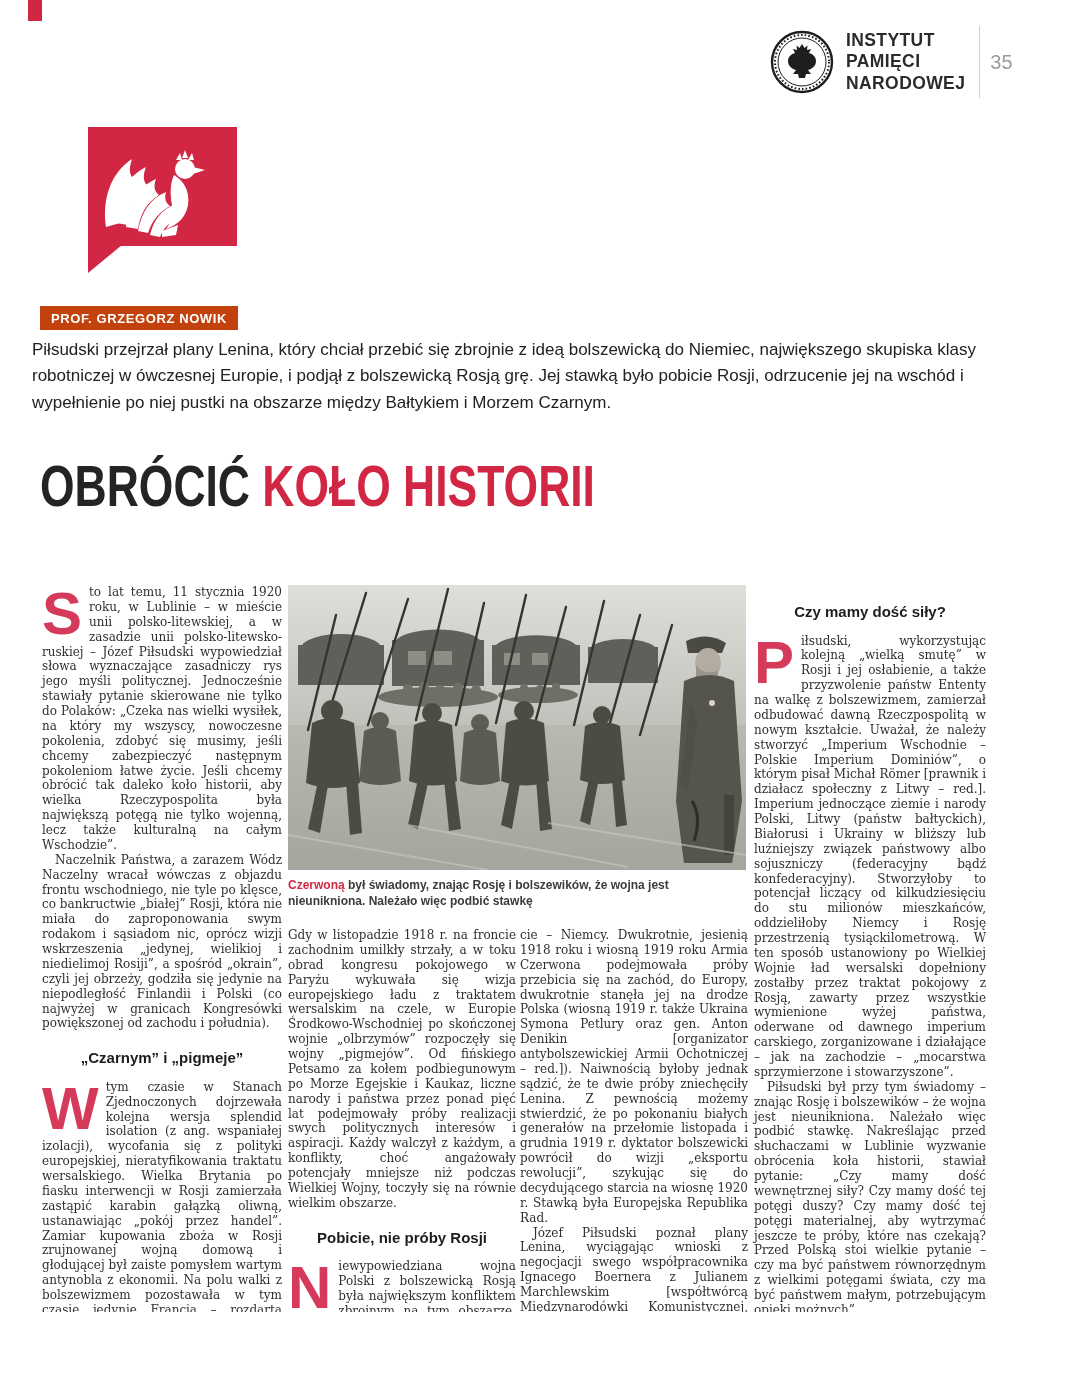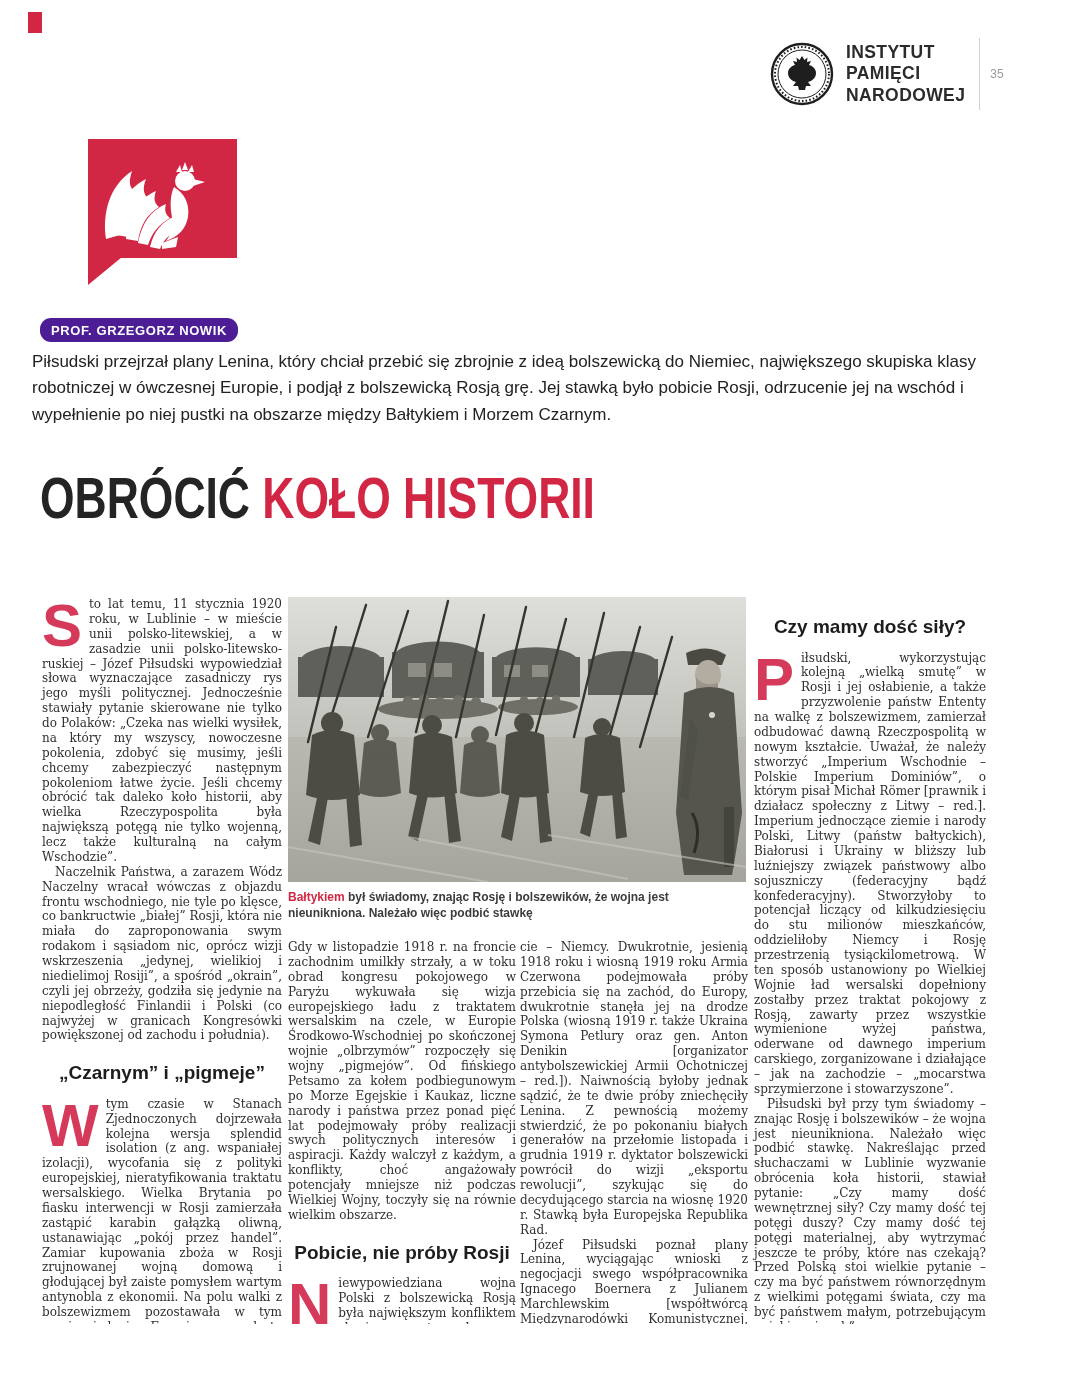--- a/index.html
+++ b/index.html
@@ -1,62 +1,62 @@
 <!DOCTYPE html>
 <html lang="pl"><head>
 <meta charset="utf-8">
 <style>
   * { margin:0; padding:0; box-sizing:border-box; }
   html,body { background:#ffffff; }
   .page {
-    position:relative; width:1091px; height:1312px; margin:12px auto;
+    position:relative; width:1091px; height:1312px; margin:0 auto;
     background:#ffffff; overflow:hidden;
     font-family:"DejaVu Serif", serif; color:#2f2f2f;
   }
   
   .corner-mark { position:absolute; left:28px; top:0; width:14px; height:21px; background:#d22744; }
   .hdr { position:absolute; left:770px; top:26px; width:300px; display:flex; align-items:center; }
   .seal { width:64px; height:64px; flex:0 0 64px; }
   .org { margin-left:12px; font-family:"Liberation Sans",sans-serif; font-weight:bold;
          font-size:17.5px; line-height:1.22; color:#2b2b2b; letter-spacing:.4px; }
   .hdr-div { width:1px; height:72px; background:#cfcfcf; margin-left:14px; }
-  .pageno { margin-left:10px; font-family:"Liberation Sans",sans-serif; font-size:12px; color:#9b9b9b; }
+  .pageno { margin-left:10px; font-family:"Liberation Sans",sans-serif; font-size:20px; color:#9b9b9b; }
   
   .bubble { position:absolute; left:88px; top:127px; width:149px; height:119px; background:#d22744; }
   .bubble-tail { position:absolute; left:88px; top:245px; width:0; height:0;
     border-left:34px solid #d22744; border-bottom:28px solid transparent; }
   .eagle-svg { position:absolute; left:92px; top:131px; }
   .mast { position:absolute; left:244px; top:126px; }
   .mast-l1 { font-family:"Liberation Sans",sans-serif; font-weight:bold; font-size:64px; line-height:1;
     color:#232323; transform:scaleX(.62); transform-origin:left top; white-space:nowrap; }
   .mast-l2 { font-family:"Liberation Sans",sans-serif; font-weight:bold; font-size:79px; line-height:1;
     margin-top:8px; color:#d22744; transform:scaleX(.76); transform-origin:left top; white-space:nowrap; }
   
-  .badge { position:absolute; left:40px; top:306px; background:#4c1d95; color:#fff;
+  .badge { position:absolute; left:40px; top:306px; background:#c2410c; color:#fff;
     font-family:"Liberation Sans",sans-serif; font-weight:bold; font-size:13px;
-    letter-spacing:.6px; padding:5px 11px 4px;border-radius:11px; }
+    letter-spacing:.6px; padding:5px 11px 4px; }
   .lead { position:absolute; left:32px; top:337px; width:948px;
     font-family:"Liberation Sans",sans-serif; font-size:17px; line-height:1.55; color:#222; }
   
   .headline { position:absolute; left:40px; top:458px; font-family:"Liberation Sans",sans-serif;
     font-weight:bold; font-size:57px; line-height:1; white-space:nowrap;
     transform:scaleX(.78); transform-origin:left top; }
   .headline .hl-black { color:#242424; }
   .headline .hl-red { color:#d22744; }
   
   .col { position:absolute; font-size:12px; line-height:1.24; text-align:justify; }
   .col1 { left:42px;  top:585px; width:240px; }
   .col2 { left:288px; top:928px; width:228px; }
   .col3 { left:520px; top:928px; width:228px; }
   .col4 { left:754px; top:585px; width:232px; }
   .para { text-align:justify; }
   .indent { text-indent:13px; }
   .dropcap { float:left; font-family:"Liberation Sans",sans-serif; font-weight:bold;
     font-size:60px; line-height:.82; color:#d63a5a; padding:4px 7px 0 0; }
-  .subhead { font-family:"Liberation Sans",sans-serif; font-weight:bold; font-size:19px;
+  .subhead { font-family:"Liberation Sans",sans-serif; font-weight:bold; font-size:15px;
     color:#1d1d1d; text-align:center; margin:18px 0 12px; text-indent:0; }
   
   .photo { position:absolute; left:288px; top:585px; width:458px; height:285px; overflow:hidden; background:#c6c6c0; }
   .caption { position:absolute; left:288px; top:877px; width:450px;
     font-family:"Liberation Sans",sans-serif; font-weight:bold; font-size:12px;
     line-height:1.35; color:#3c3c3c; text-align:left; }
   .caption .cap-red { color:#d22744; }
 </style>
 </head>
 <body>
@@ -205,21 +205,21 @@
         <circle cx="424" cy="118" r="3" fill="#d8d5cc"></circle>
       </g>
 
       <g stroke="#c8c8c1" stroke-width="2" opacity=".6">
         <line x1="0" y1="250" x2="200" y2="285"></line>
           <line x1="120" y1="240" x2="340" y2="282"></line>
         <line x1="260" y1="238" x2="458" y2="270"></line>
       </g>
     </svg>
   </div>
-  <div class="caption"><span class="cap-red">Bałtykiem</span><span> był świadomy, znając Rosję i bolszewików, że wojna jest nieunikniona. Należało więc podbić stawkę</span></div>
+  <div class="caption"><span class="cap-red">Czerwoną</span><span> był świadomy, znając Rosję i bolszewików, że wojna jest nieunikniona. Należało więc podbić stawkę</span></div>
 
   <div class="col col1">
     <p class="para"><span class="dropcap">S</span><span>to lat temu, 11 stycznia 1920 roku, w Lublinie – w mieście unii polsko-litewskiej, a w zasadzie unii polsko-litewsko-ruskiej – Józef Piłsudski wypowiedział słowa wyznaczające zasadniczy rys jego myśli politycznej. Jednocześnie stawiały pytanie skierowane nie tylko do Polaków: „Czeka nas wielki wysiłek, na który my wszyscy, nowoczesne pokolenia, zdobyć się musimy, jeśli chcemy zabezpieczyć następnym pokoleniom łatwe życie. Jeśli chcemy obrócić tak daleko koło historii, aby wielka Rzeczypospolita była największą potęgą nie tylko wojenną, lecz także kulturalną na całym Wschodzie”.</span></p>
     <p class="para indent">Naczelnik Państwa, a zarazem Wódz Naczelny wracał wówczas z objazdu frontu wschodniego, nie tyle po klęsce, co bankructwie „białej” Rosji, która nie miała do zaproponowania swym rodakom i sąsiadom nic, oprócz wizji wskrzeszenia „jedynej, wielikioj i niedielimoj Rosiji”, a spośród „okrain”, czyli jej obrzeży, godziła się jedynie na niepodległość Finlandii i Polski (co najwyżej w granicach Kongresówki powiększonej od zachodu i południa).</p>
     <h3 class="subhead">„Czarnym” i „pigmeje”</h3>
     <p class="para"><span class="dropcap">W</span><span>tym czasie w Stanach Zjednoczonych dojrzewała kolejna wersja splendid isolation (z ang. wspaniałej izolacji), wycofania się z polityki europejskiej, nieratyfikowania traktatu wersalskiego. Wielka Brytania po fiasku interwencji w Rosji zamierzała zastąpić karabin gałązką oliwną, ustanawiając „pokój przez handel”. Zamiar kupowania zboża w Rosji zrujnowanej wojną domową i głodującej był zaiste pomysłem wartym antynobla z ekonomii. Na polu walki z bolszewizmem pozostawała w tym czasie jedynie Francja – rozdarta między nadzieją na odzyskanie zainwestowanych w Rosji kapitałów a bankructwem militarnym, politycznym i finansowym, a także Polska, republiki nadbałtyckie, Ukraińska Republika Ludowa, Gruzja i Azerbejdżan, nie licząc niedobitków gen. Wrangla [walczących z Armią Czerwoną – red.].</span></p>
   </div>
 
   <div class="col col2">
     <p class="para">Gdy w listopadzie 1918 r. na froncie zachodnim umilkły strzały, a w toku obrad kongresu pokojowego w Paryżu wykuwała się wizja europejskiego ładu z traktatem wersalskim na czele, w Europie Środkowo-Wschodniej po skończonej wojnie „olbrzymów” rozpoczęły się wojny „pigmejów”. Od fińskiego Petsamo za kołem podbiegunowym po Morze Egejskie i Kaukaz, liczne narody i państwa przez ponad pięć lat podejmowały próby realizacji swych politycznych interesów i aspiracji. Każdy walczył z każdym, a konflikty, choć angażowały potencjały mniejsze niż podczas Wielkiej Wojny, toczyły się na równie wielkim obszarze.</p>

